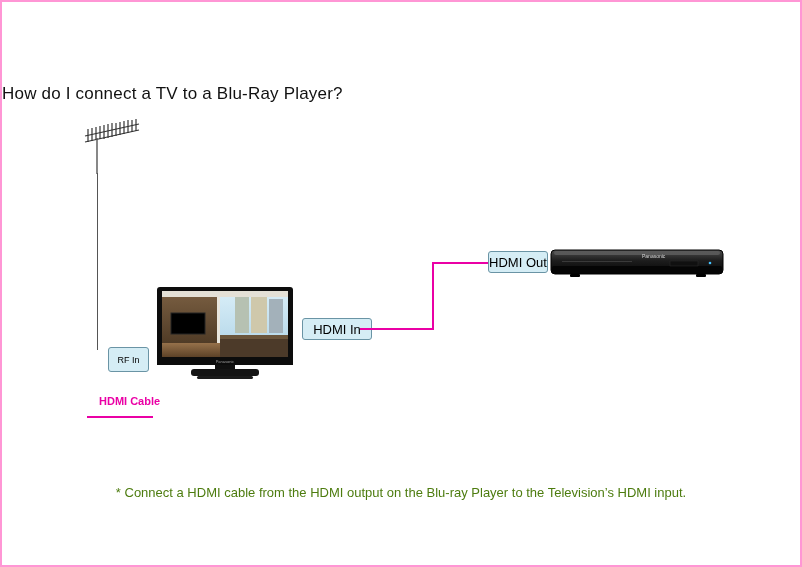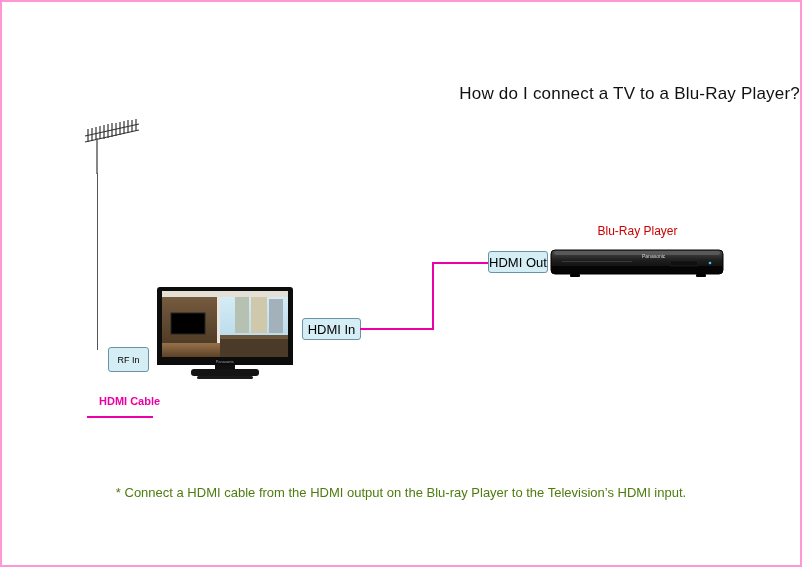--- a/index.html
+++ b/index.html
@@ -1,21 +1,21 @@
 <!DOCTYPE html>
 <html><head>
 <meta charset="utf-8">
 <style>
   html,body{margin:0;padding:0;background:#ffffff;font-family:"Liberation Sans",sans-serif;}
   .canvas{
     position:relative;width:802px;height:567px;box-sizing:border-box;
     background:#ffffff;border:2px solid #ff96d5;overflow:hidden;
   }
   .title{
-    position:absolute;left:0;right:0;top:82px;text-align:right;
+    position:absolute;left:0;right:0;top:82px;text-align:left;
     font-size:17px;color:#111;letter-spacing:.2px;
   }
   .footnote{
     position:absolute;left:0;right:0;top:483px;text-align:center;
     font-size:13px;color:#4d7c0f;
   }
   .device-label{
     position:absolute;color:#cc0000;font-size:12px;text-align:center;
   }
   .port{
@@ -98,29 +98,28 @@
     </g>
 
     <rect x="0" y="70" width="136" height="8" fill="#0c0c0c"></rect>
     <text x="68" y="76" font-size="4" fill="#9a9a9a" text-anchor="middle">Panasonic</text>
 
     <rect x="58" y="78" width="20" height="4" fill="#101010"></rect>
     <rect x="34" y="82" width="68" height="7" rx="3" fill="#141414"></rect>
     <rect x="40" y="89" width="56" height="3" rx="1.5" fill="#1b1b1b"></rect>
   </svg>
 
-  <div class="port" style="left:300px;top:316px;width:59px;height:22px;">HDMI In</div>
+  <div class="port" style="left:300px;top:316px;width:70px;height:22px;">HDMI In</div>
 
   <div class="cable" style="left:358px;top:326px;width:74px;height:2px;"></div>
   <div class="cable" style="left:430px;top:260px;width:2px;height:68px;"></div>
   <div class="cable" style="left:432px;top:260px;width:54px;height:2px;"></div>
 
   <div class="port" style="left:486px;top:249px;width:60px;height:22px;">HDMI Out</div>
 
-  <div class="device-label" style="left:548px;top:222px;width:175px;">Blu-Ray Player</div>
 
   <svg class="abs" style="left:548px;top:242px;" width="175" height="34" viewBox="0 0 175 34">
     <defs>
       <linearGradient id="deck" x1="0" y1="0" x2="0" y2="1">
         <stop offset="0" stop-color="#4d4d4d"></stop>
           <stop offset="0.45" stop-color="#1c1c1c"></stop>
         <stop offset="1" stop-color="#060606"></stop>
       </linearGradient>
     </defs>
     <rect x="1" y="6" width="172" height="24" rx="4" fill="url(#deck)" stroke="#000" stroke-width="1"></rect>

